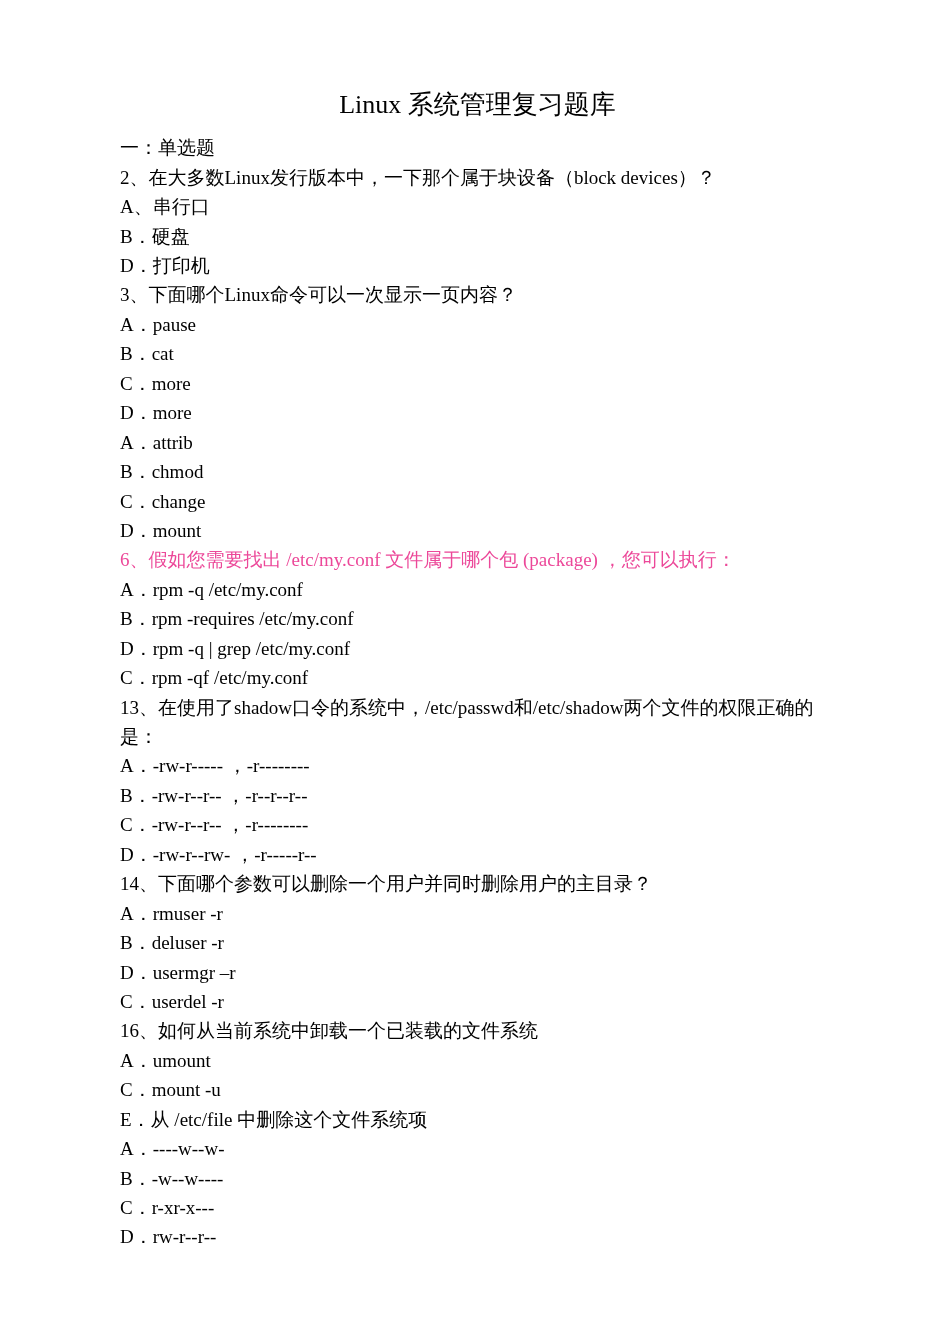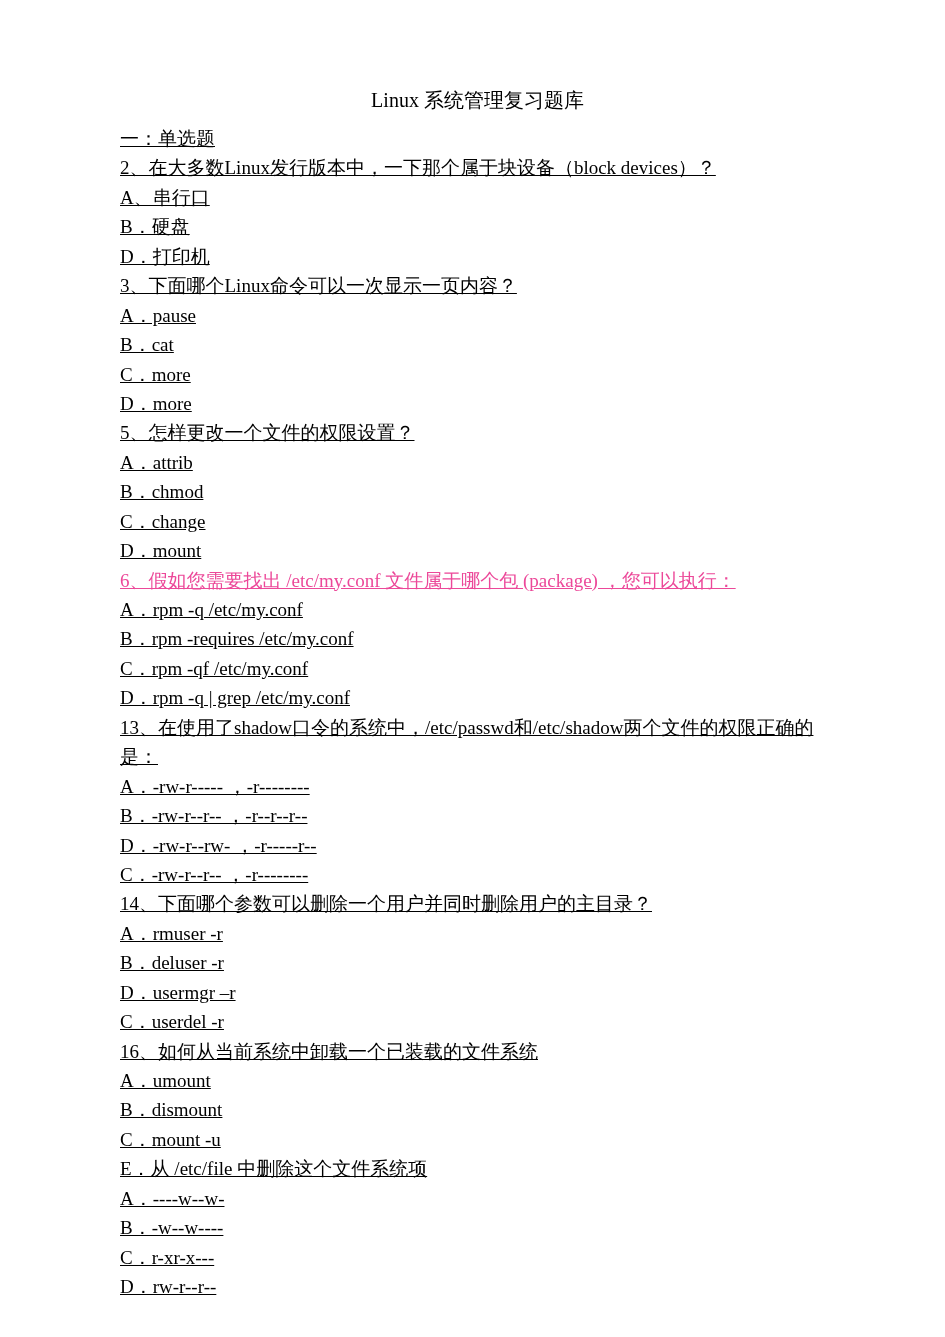--- a/index.html
+++ b/index.html
@@ -14,27 +14,26 @@
     .page {
       width: 945px;
       min-height: 1337px;
       margin: 0 auto;
       padding: 85px 110px 85px 120px;
       box-sizing: border-box;
       background: #ffffff;
     }
     .title {
       text-align: center;
-      font-size: 20px;
+      font-size: 26px;
       margin-bottom: 8px;
     }
     .line {
       margin: 0;
       padding: 0;
-      text-decoration: underline;
     }
     .highlight {
       color: #ec4899;
     }
   </style>
 </head>
 <body>
 
 <div class="page">
   <div class="title">Linux 系统管理复习题库</div>
@@ -44,47 +43,45 @@
   <div class="line">A、串行口</div>
   <div class="line">B．硬盘</div>
   <div class="line">D．打印机</div>
 
   <div class="line">3、下面哪个Linux命令可以一次显示一页内容？</div>
   <div class="line">A．pause</div>
   <div class="line">B．cat</div>
   <div class="line">C．more</div>
   <div class="line">D．more</div>
 
-  <div class="line">5、怎样更改一个文件的权限设置？</div>
   <div class="line">A．attrib</div>
   <div class="line">B．chmod</div>
   <div class="line">C．change</div>
   <div class="line">D．mount</div>
 
   <div class="line highlight">6、假如您需要找出 /etc/my.conf  文件属于哪个包 (package) ，您可以执行：</div>
   <div class="line">A．rpm  -q  /etc/my.conf</div>
   <div class="line">B．rpm  -requires  /etc/my.conf</div>
+  <div class="line">D．rpm  -q  |  grep  /etc/my.conf</div>
   <div class="line">C．rpm  -qf  /etc/my.conf</div>
-  <div class="line">D．rpm  -q  |  grep  /etc/my.conf</div>
 
   <div class="line">13、在使用了shadow口令的系统中，/etc/passwd和/etc/shadow两个文件的权限正确的是：</div>
   <div class="line">A．-rw-r----- ，-r--------</div>
   <div class="line">B．-rw-r--r-- ，-r--r--r--</div>
+  <div class="line">C．-rw-r--r-- ，-r--------</div>
   <div class="line">D．-rw-r--rw- ，-r-----r--</div>
-  <div class="line">C．-rw-r--r-- ，-r--------</div>
 
   <div class="line">14、下面哪个参数可以删除一个用户并同时删除用户的主目录？</div>
   <div class="line">A．rmuser  -r</div>
   <div class="line">B．deluser  -r</div>
   <div class="line">D．usermgr  –r</div>
   <div class="line">C．userdel  -r</div>
 
   <div class="line">16、如何从当前系统中卸载一个已装载的文件系统</div>
   <div class="line">A．umount</div>
-  <div class="line">B．dismount</div>
   <div class="line">C．mount  -u</div>
   <div class="line">E．从 /etc/file  中删除这个文件系统项</div>
 
   <div class="line">A．----w--w-</div>
   <div class="line">B．-w--w----</div>
   <div class="line">C．r-xr-x---</div>
   <div class="line">D．rw-r--r--</div>
 
 </div>
 

